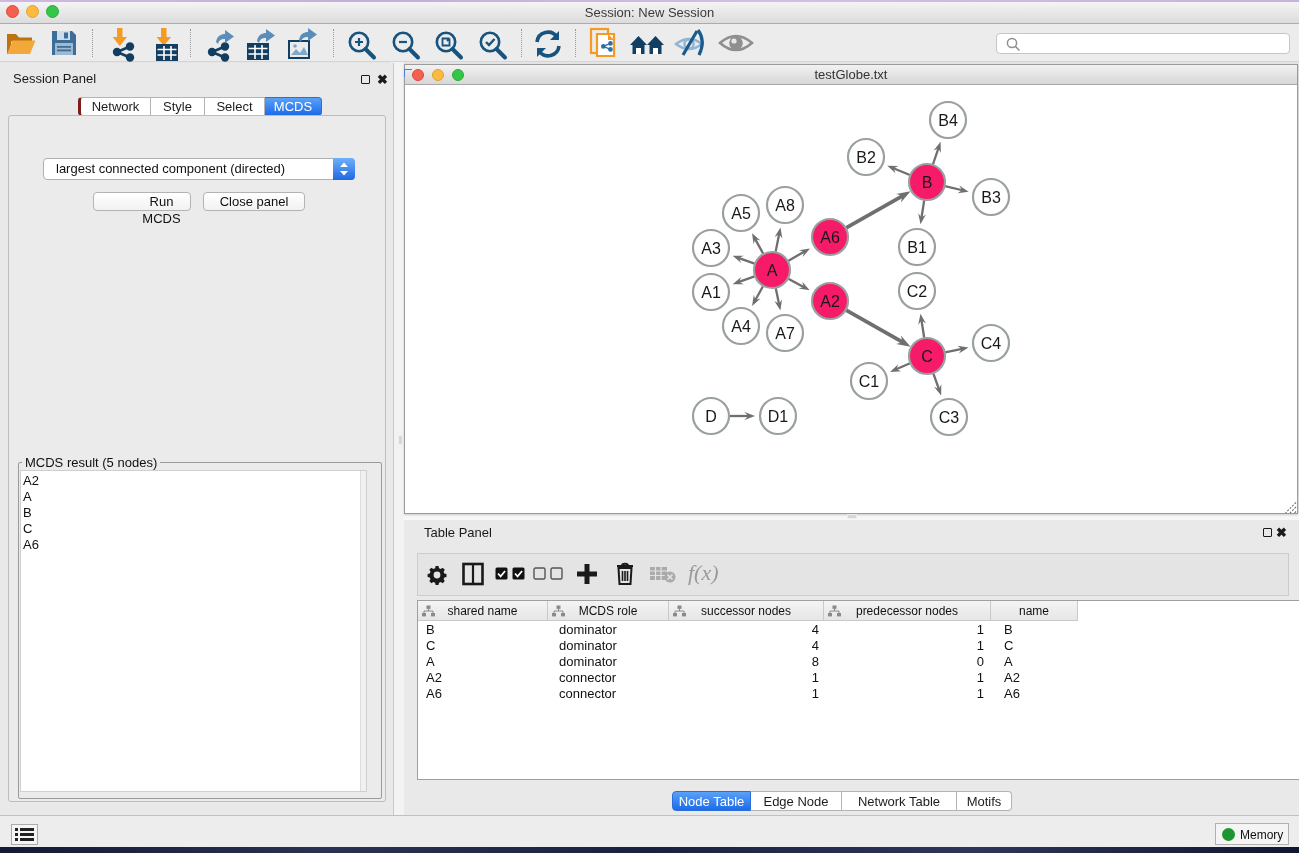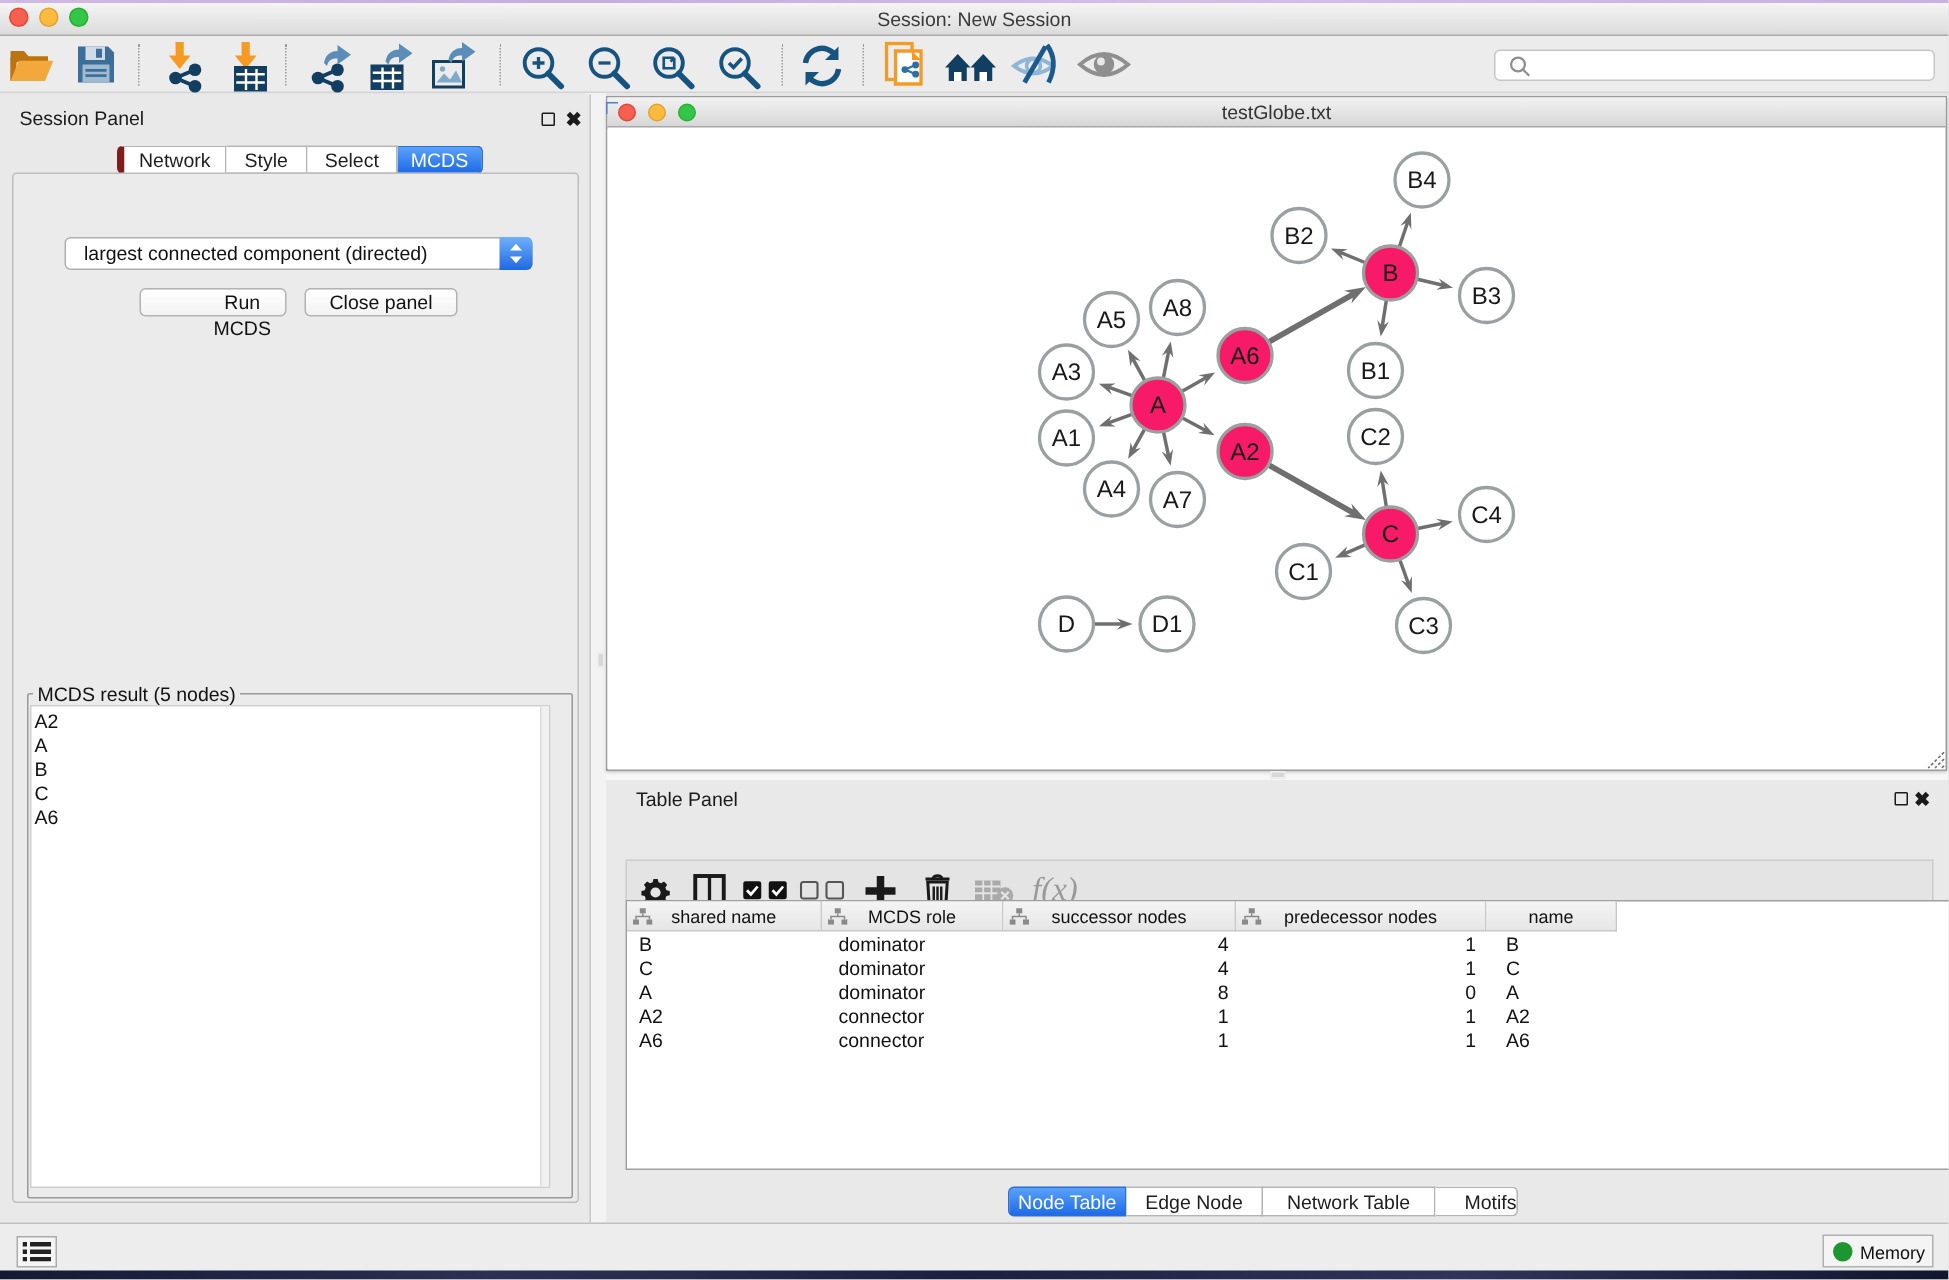--- a/index.html
+++ b/index.html
@@ -16,21 +16,21 @@
 #toolbar { left:0; top:24px; width:1299px; height:38px; background:#ececec; border-bottom:1px solid #d4d4d4; }
 .tsep { position:absolute; top:5px; height:28px; width:0; border-left:1px dotted #9a9a9a; }
 
 #cpanel { left:0; top:63px; width:394px; height:752px; background:#e9e9e9; border-right:1px solid #c8c8c8; }
 .ptitle { position:absolute; left:13px; top:8px; font-size:13px; color:#1a1a1a; }
 .pico-sq { position:absolute; width:9px; height:9px; border:1.6px solid #1a1a1a; border-radius:1px; }
 .pico-x { position:absolute; font-size:13px; font-weight:bold; color:#1a1a1a; }
 #tabs { position:absolute; left:78px; top:34px; height:19px; display:flex; }
 #tabs .tab { height:19px; line-height:18px; font-size:13px; color:#1d1d1d; background:#fff;
   border:1px solid #b4b4b4; border-left:none; text-align:center; }
-#tabs .tab.first { border-left:5px solid #7f1d1d; border-radius:4px 0 0 4px;text-align:center; }
+#tabs .tab.first { border-left:3px solid #7f1d1d; border-radius:4px 0 0 4px;text-align:center; }
 #tabs .tab.last { border-radius:0 4px 4px 0; }
 #tabs .tab.sel { background:linear-gradient(#5ba1f8,#1d6be8); color:#fff; border-color:#2a6fd8; }
 #cpbox { position:absolute; left:8px; top:52px; width:378px; height:687px; background:#ebebeb;
   border:1px solid #bdbdbd; border-radius:3px; }
 
 #combo { position:absolute; left:34px; top:42px; width:312px; height:22px; background:#fff;
   border:1px solid #b0b0b0; border-radius:4px; font-size:13px; color:#111; line-height:20px; }
 #combo .stepper { position:absolute; right:-1px; top:-1px; width:22px; height:22px; border-radius:0 4px 4px 0;
   background:linear-gradient(#6fb0fa,#2068e2); }
 .btn { position:absolute; height:19px; background:linear-gradient(#ffffff,#f2f2f2); border:1px solid #b3b3b3;
@@ -54,32 +54,32 @@
 
 #netwin { left:404px; top:64px; width:894px; height:450px; background:#fff; border:1px solid #9b9b9b;
   box-shadow:0 1px 2px rgba(0,0,0,0.18); }
 #nettb { position:absolute; left:0; top:0; width:100%; height:20px;
   background:linear-gradient(#f2f2f2,#d7d7d7); border-bottom:1px solid #a8a8a8; }
 #nettb .title { width:100%; text-align:center; font-size:13px; color:#333; line-height:20px; }
 #netcanvas { position:absolute; left:0; top:21px; width:891px; height:426px; background:#fff; }
 
 #tpanel { left:404px; top:520px; width:895px; height:295px; background:#e9e9e9; }
 #ttoolbar { position:absolute; left:13px; top:33px; width:872px; height:43px; background:#e4e4e4;
-  border:1px solid #cccccc;margin-top:20px; }
+  border:1px solid #cccccc; }
 #ttable { position:absolute; left:13px; top:80px; width:908px; height:180px; background:#fff; border:1px solid #9f9f9f; }
 .thead { position:absolute; top:0; height:20px; background:linear-gradient(#f4f4f4,#e6e6e6);
   border-right:1px solid #c9c9c9; border-bottom:1px solid #c9c9c9; font-size:12px; color:#111;
   text-align:center; line-height:20px; }
 .trow { position:absolute; height:16px; font-size:13px; color:#111; line-height:16px; }
 #btabs { position:absolute; left:268px; top:271px; height:20px; display:flex; }
 #btabs .tab { height:20px; line-height:19px; font-size:13px; color:#1d1d1d; background:#fff;
   border:1px solid #b4b4b4; border-left:none; text-align:center; }
 #btabs .tab.first { border-left:1px solid #b4b4b4; border-radius:4px 0 0 4px;
   background:linear-gradient(#5ba1f8,#1d6be8); color:#fff; border-color:#2a6fd8; }
-#btabs .tab.last { border-radius:0 4px 4px 0;text-align:right; }
+#btabs .tab.last { border-radius:0 4px 4px 0; }
 
 #search { position:absolute; left:996px; top:9px; width:294px; height:21px; background:#fff;
   border:1px solid #c6c6c6; border-radius:4px; }
 .icon { position:absolute; }
 #toolbar > .icon { margin-top:1px; }
 </style>
 </head>
 <body>
 <div class="abs" style="left:390px;top:62px;width:14px;height:753px;background:#f3f3f3;"></div>
 <div class="abs" style="left:404px;top:513px;width:895px;height:7px;background:#f7f7f7;"></div>

